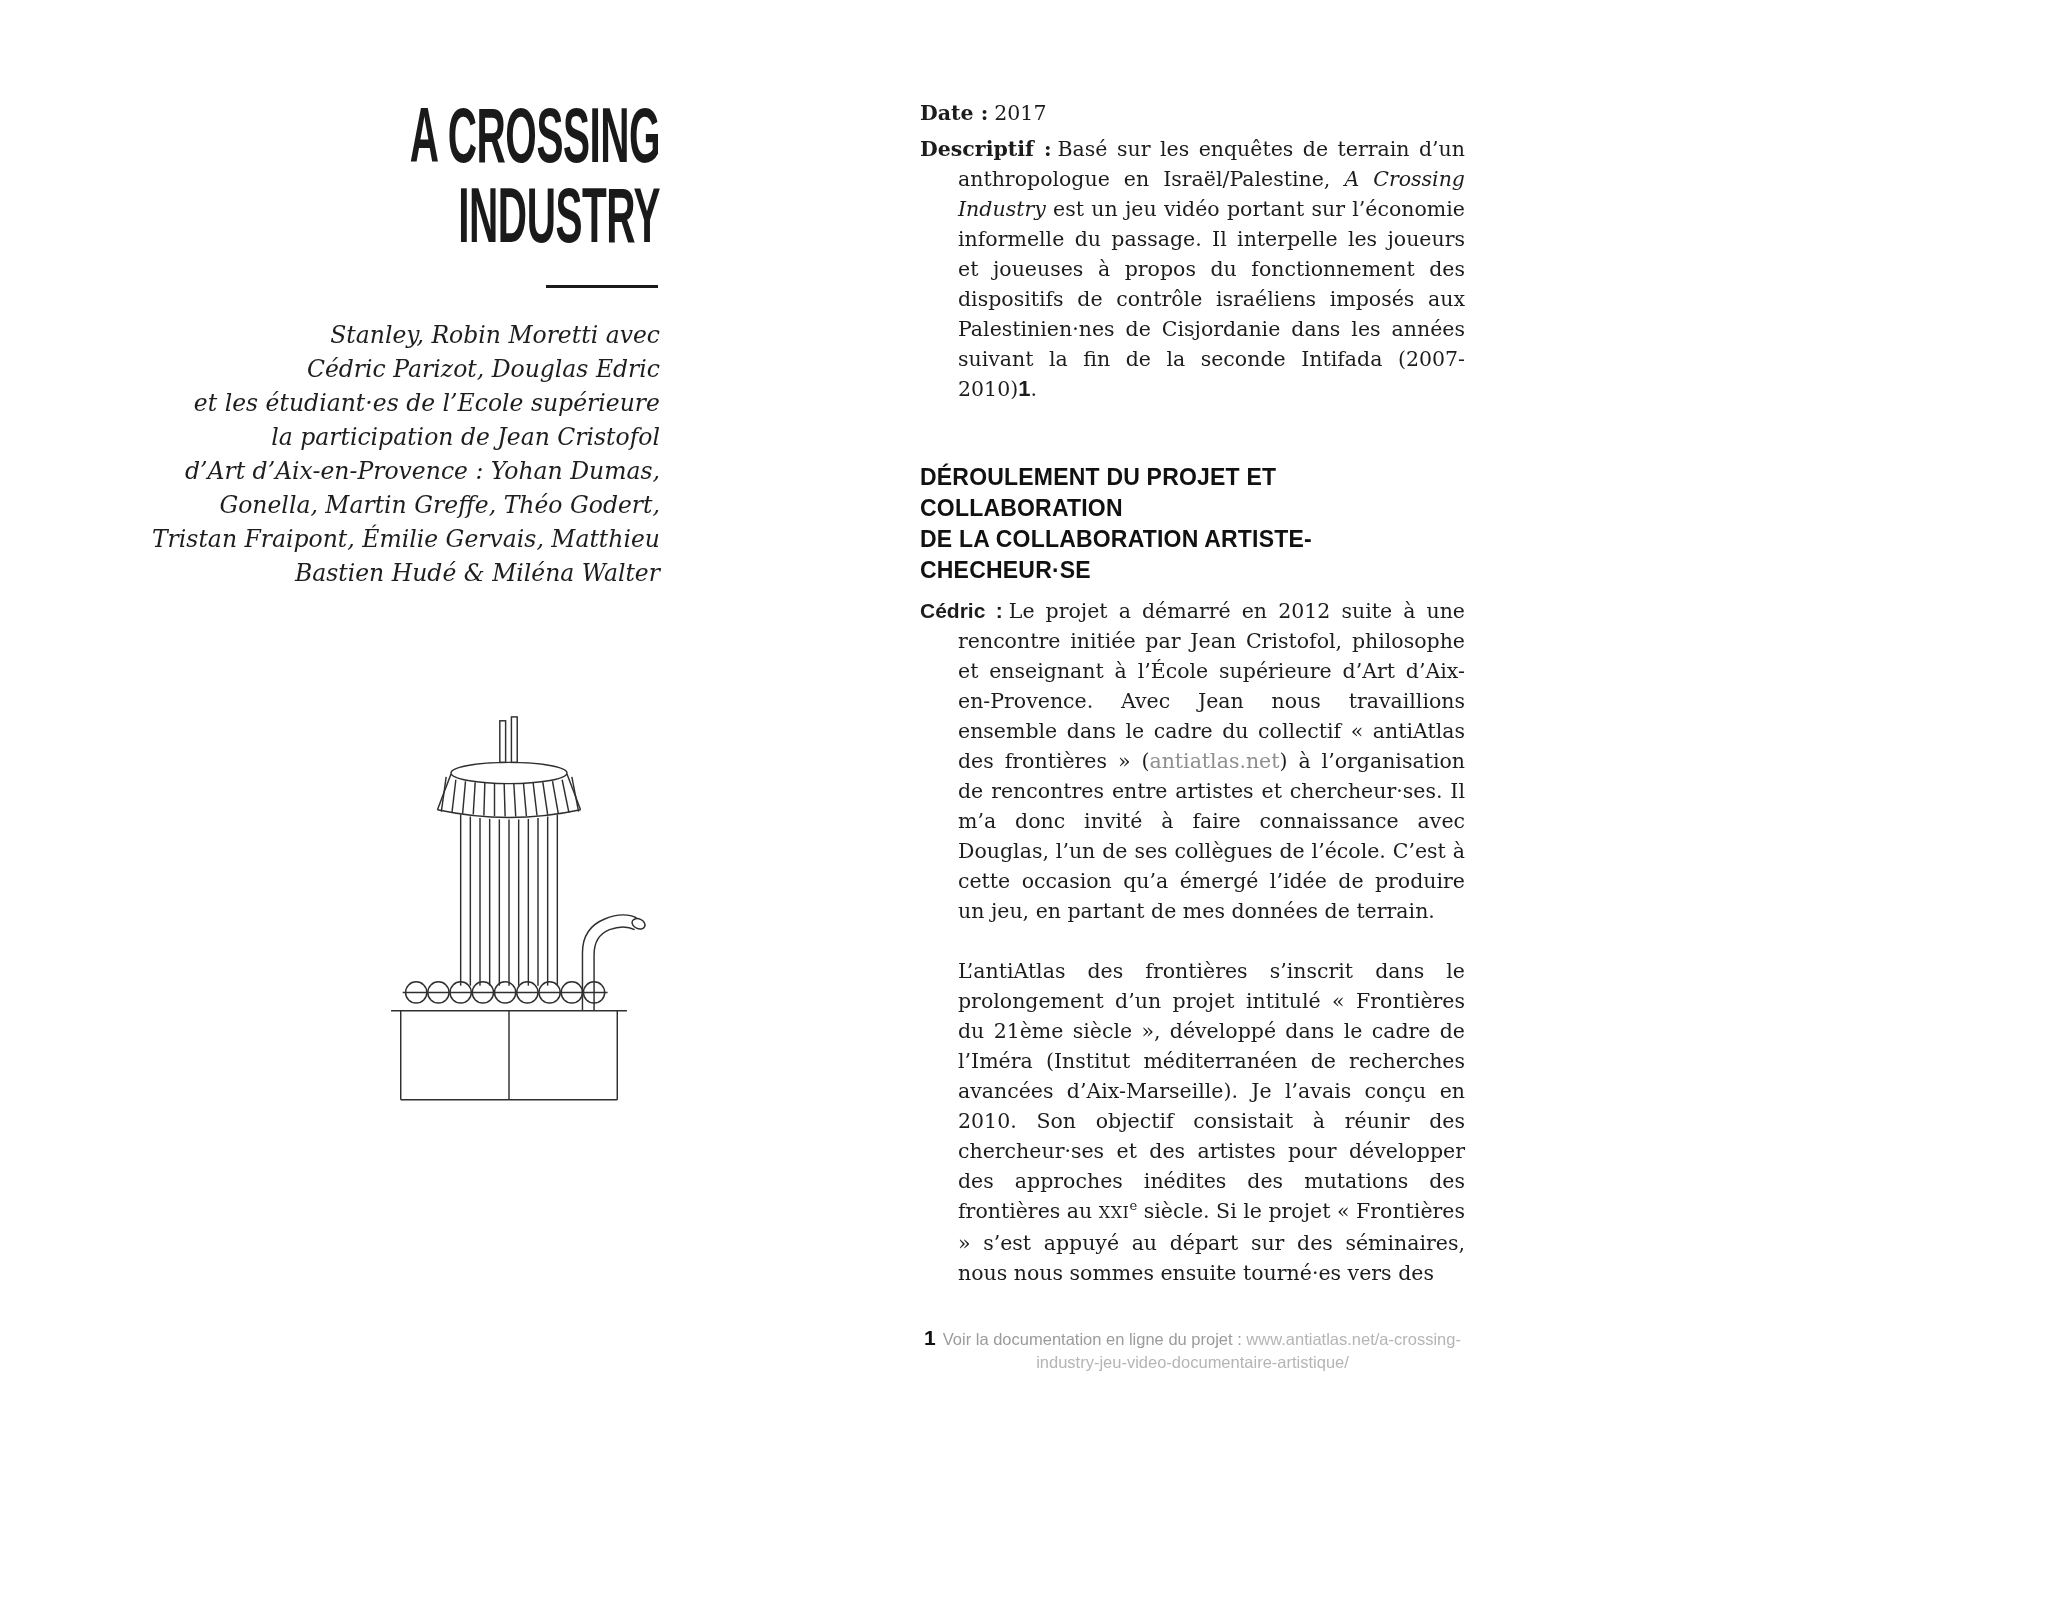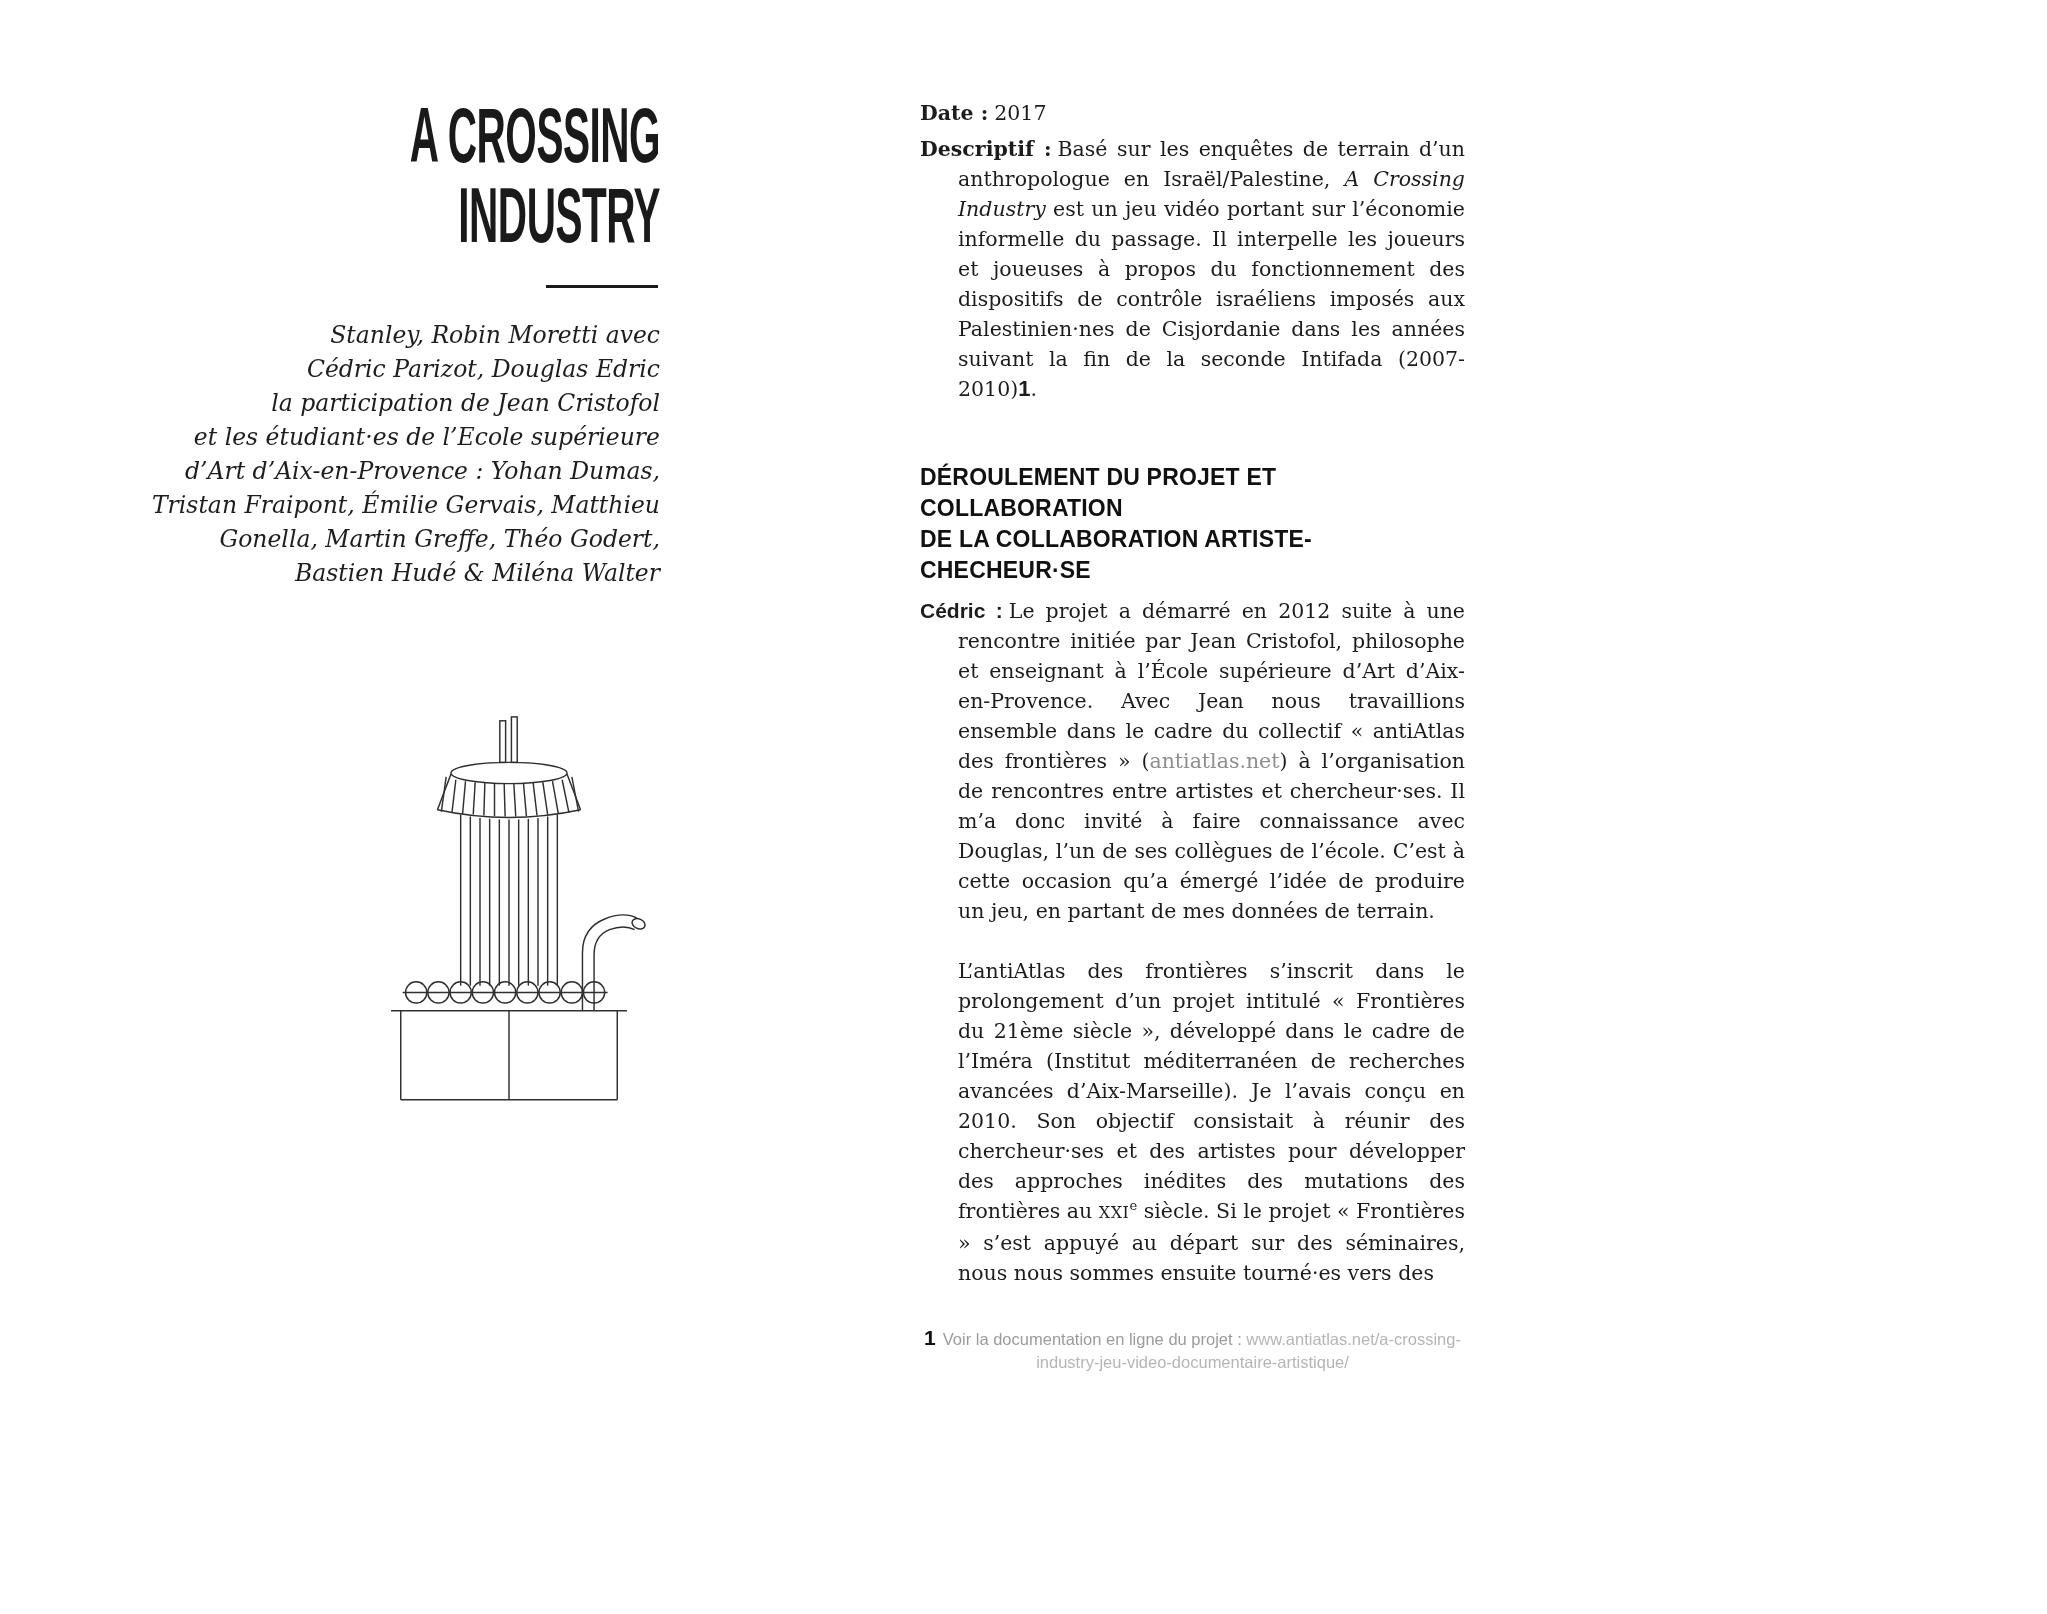--- a/index.html
+++ b/index.html
@@ -53,25 +53,25 @@
 
   <div class="left-col">
     <h1 class="title">
       <span class="title-line">A CROSSING</span>
       <span class="title-line">INDUSTRY</span>
     </h1>
     <div class="rule"></div>
     <div class="authors">
       <div class="author-line">Stanley, Robin Moretti avec</div>
       <div class="author-line">Cédric Parizot, Douglas Edric</div>
+      <div class="author-line">et les étudiant·es de l’Ecole supérieure</div>
       <div class="author-line">la participation de Jean Cristofol</div>
-      <div class="author-line">et les étudiant·es de l’Ecole supérieure</div>
       <div class="author-line">d’Art d’Aix-en-Provence : Yohan Dumas,</div>
+      <div class="author-line">Gonella, Martin Greffe, Théo Godert,</div>
       <div class="author-line">Tristan Fraipont, Émilie Gervais, Matthieu</div>
-      <div class="author-line">Gonella, Martin Greffe, Théo Godert,</div>
       <div class="author-line">Bastien Hudé &amp; Miléna Walter</div>
     </div>
 
     <svg class="illustration" width="290" height="406" viewBox="0 0 300 420" xmlns="http://www.w3.org/2000/svg">
       <g class="ink">
 
         <rect x="140.5" y="6" width="6" height="43"></rect>
         <rect x="152.5" y="2" width="6" height="47"></rect>
 
         <ellipse cx="150" cy="60" rx="60" ry="11"></ellipse>

